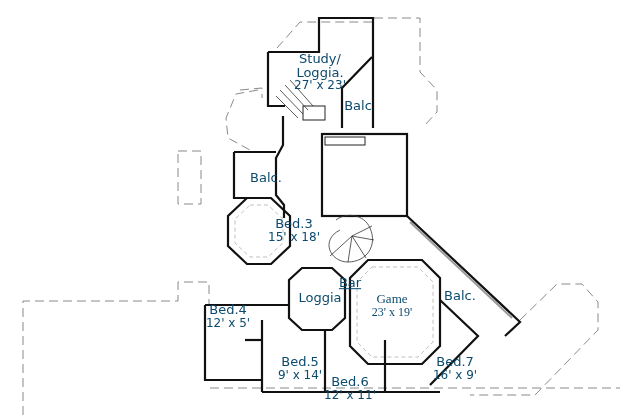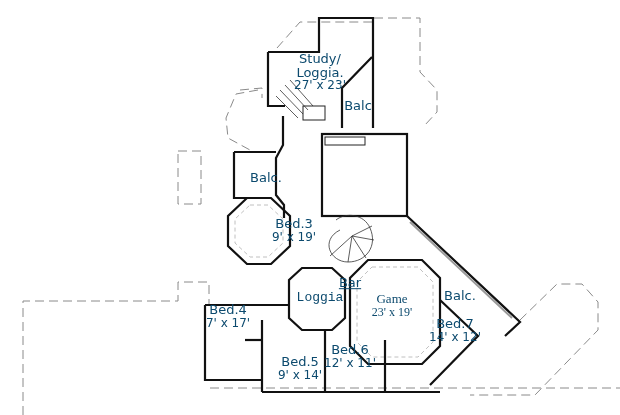--- a/index.html
+++ b/index.html
@@ -78,43 +78,43 @@
   <span class="d">27' x 23'</span>
 </div>
 <div class="lbl" style="left:358px;top:106px;">
   <span class="n">Balc</span>
 </div>
 <div class="lbl" style="left:266px;top:178px;">
   <span class="n">Balc.</span>
 </div>
 <div class="lbl" style="left:250px;top:230px;margin-left:44px;">
   <span class="n">Bed.3</span>
-  <span class="d">9' x 19'</span>
+  <span class="d">15' x 18'</span>
 </div>
 <div class="lbl" style="left:350px;top:283px;text-decoration:underline;">
   <span class="n">Bar</span>
 </div>
-<div class="lbl" style="left:320px;top:298px;font-family:Liberation Mono, monospace;">
+<div class="lbl" style="left:320px;top:298px;">
   <span class="n">Loggia</span>
 </div>
 <div class="lbl" style="left:392px;top:305px;font-family:Liberation Serif, serif;">
   <span class="n">Game</span>
   <span class="d">23' x 19'</span>
 </div>
 <div class="lbl" style="left:460px;top:296px;">
   <span class="n">Balc.</span>
 </div>
 <div class="lbl" style="left:228px;top:316px;">
   <span class="n">Bed.4</span>
-  <span class="d">7' x 17'</span>
+  <span class="d">12' x 5'</span>
 </div>
 <div class="lbl" style="left:300px;top:368px;">
   <span class="n">Bed.5</span>
   <span class="d">9' x 14'</span>
 </div>
-<div class="lbl" style="left:350px;top:356px;">
+<div class="lbl" style="left:350px;top:388px;">
   <span class="n">Bed.6</span>
   <span class="d">12' x 11'</span>
 </div>
-<div class="lbl" style="left:455px;top:330px;">
+<div class="lbl" style="left:455px;top:368px;">
   <span class="n">Bed.7</span>
-  <span class="d">14' x 12'</span>
+  <span class="d">16' x 9'</span>
 </div>
 
 </body></html>

